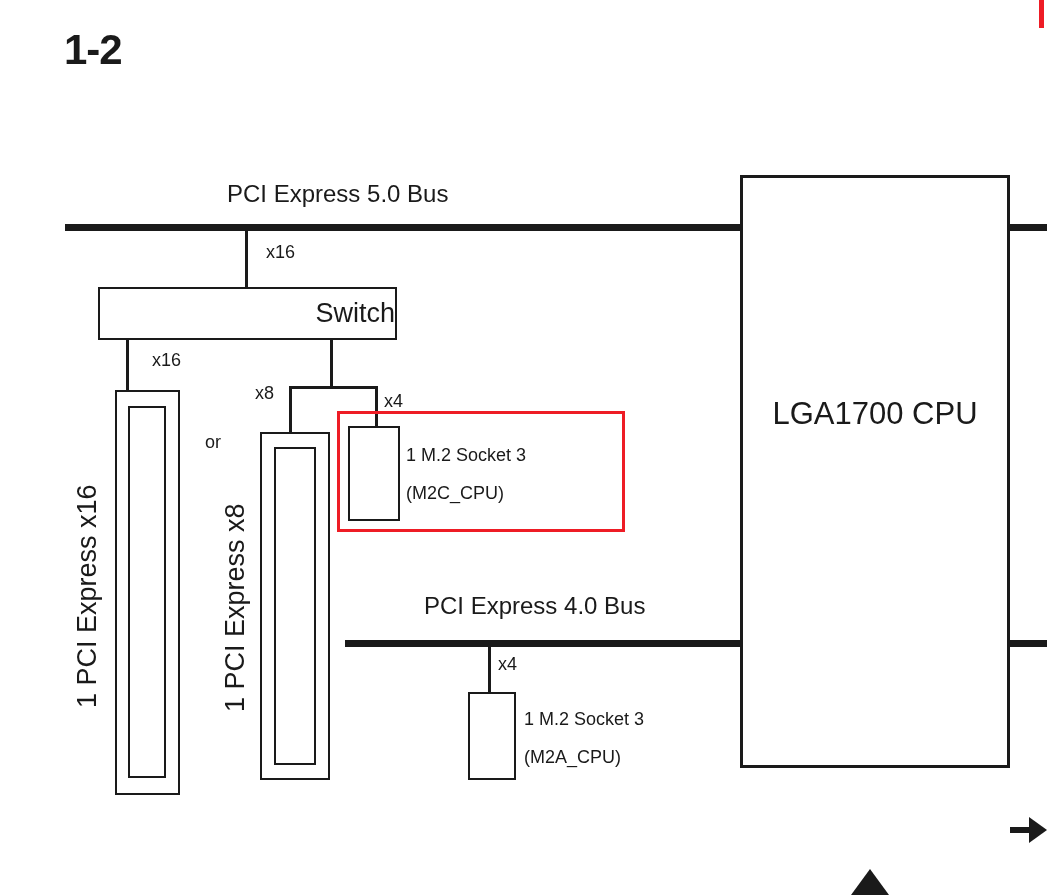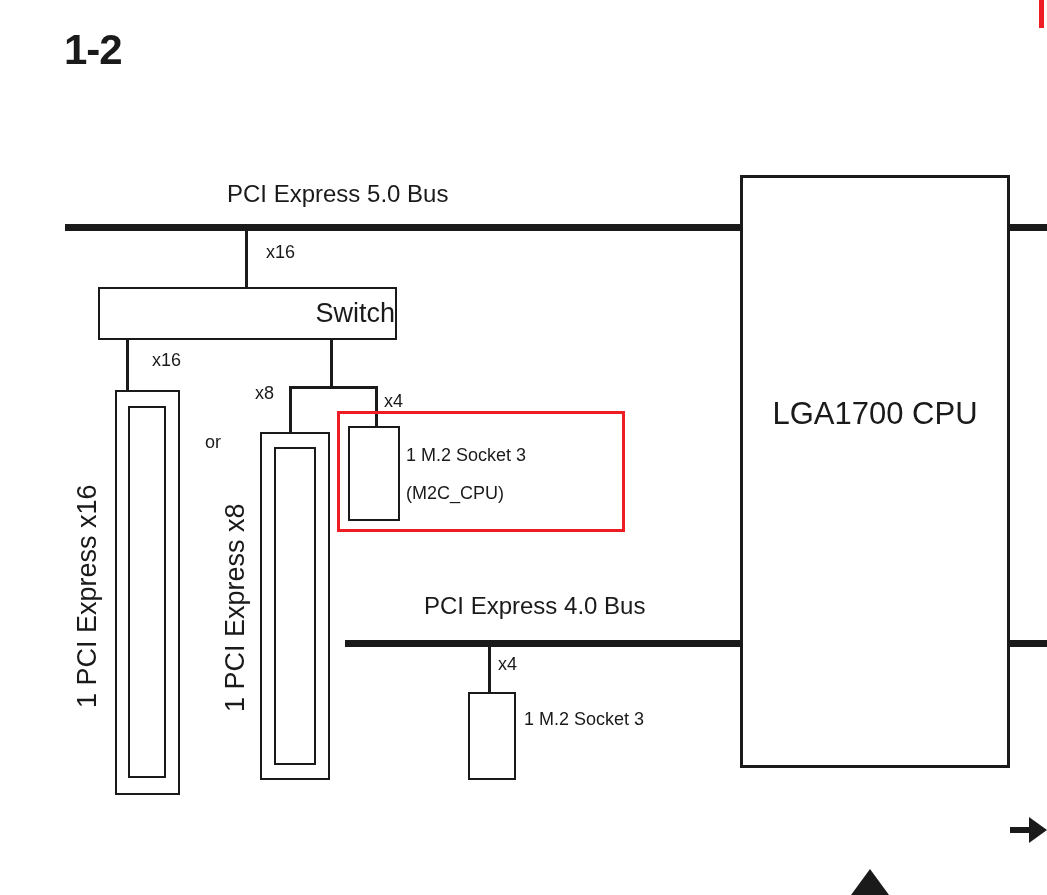--- a/index.html
+++ b/index.html
@@ -123,20 +123,21 @@
 
   <div class="lbl" style="left:400px; top:592px; font-size:24px;margin-left:24px;">PCI Express 4.0 Bus</div>
   <div class="line" style="left:345px; top:640px; width:395px; height:7px;"></div>
 
   <div class="line" style="left:488px; top:647px; width:3px; height:45px;"></div>
   <div class="lbl" style="left:498px; top:654px;">x4</div>
 
   <div class="box" style="left:468px; top:692px; width:48px; height:88px;"></div>
   <div class="lbl" style="left:524px; top:700px; line-height:38px;">
     <div>1 M.2 Socket 3</div>
+    <div>(M2A_CPU)</div>
   </div>
 
   <div class="box cpu-box">
     <div class="cpu-label">LGA1700 CPU</div>
   </div>
 
   <div class="line" style="left:1010px; top:224px; width:37px; height:7px;"></div>
   <div class="line" style="left:1010px; top:640px; width:37px; height:7px;"></div>
   <div class="line" style="left:1010px; top:827px; width:24px; height:6px;"></div>
   <div class="arrow-right"></div>

